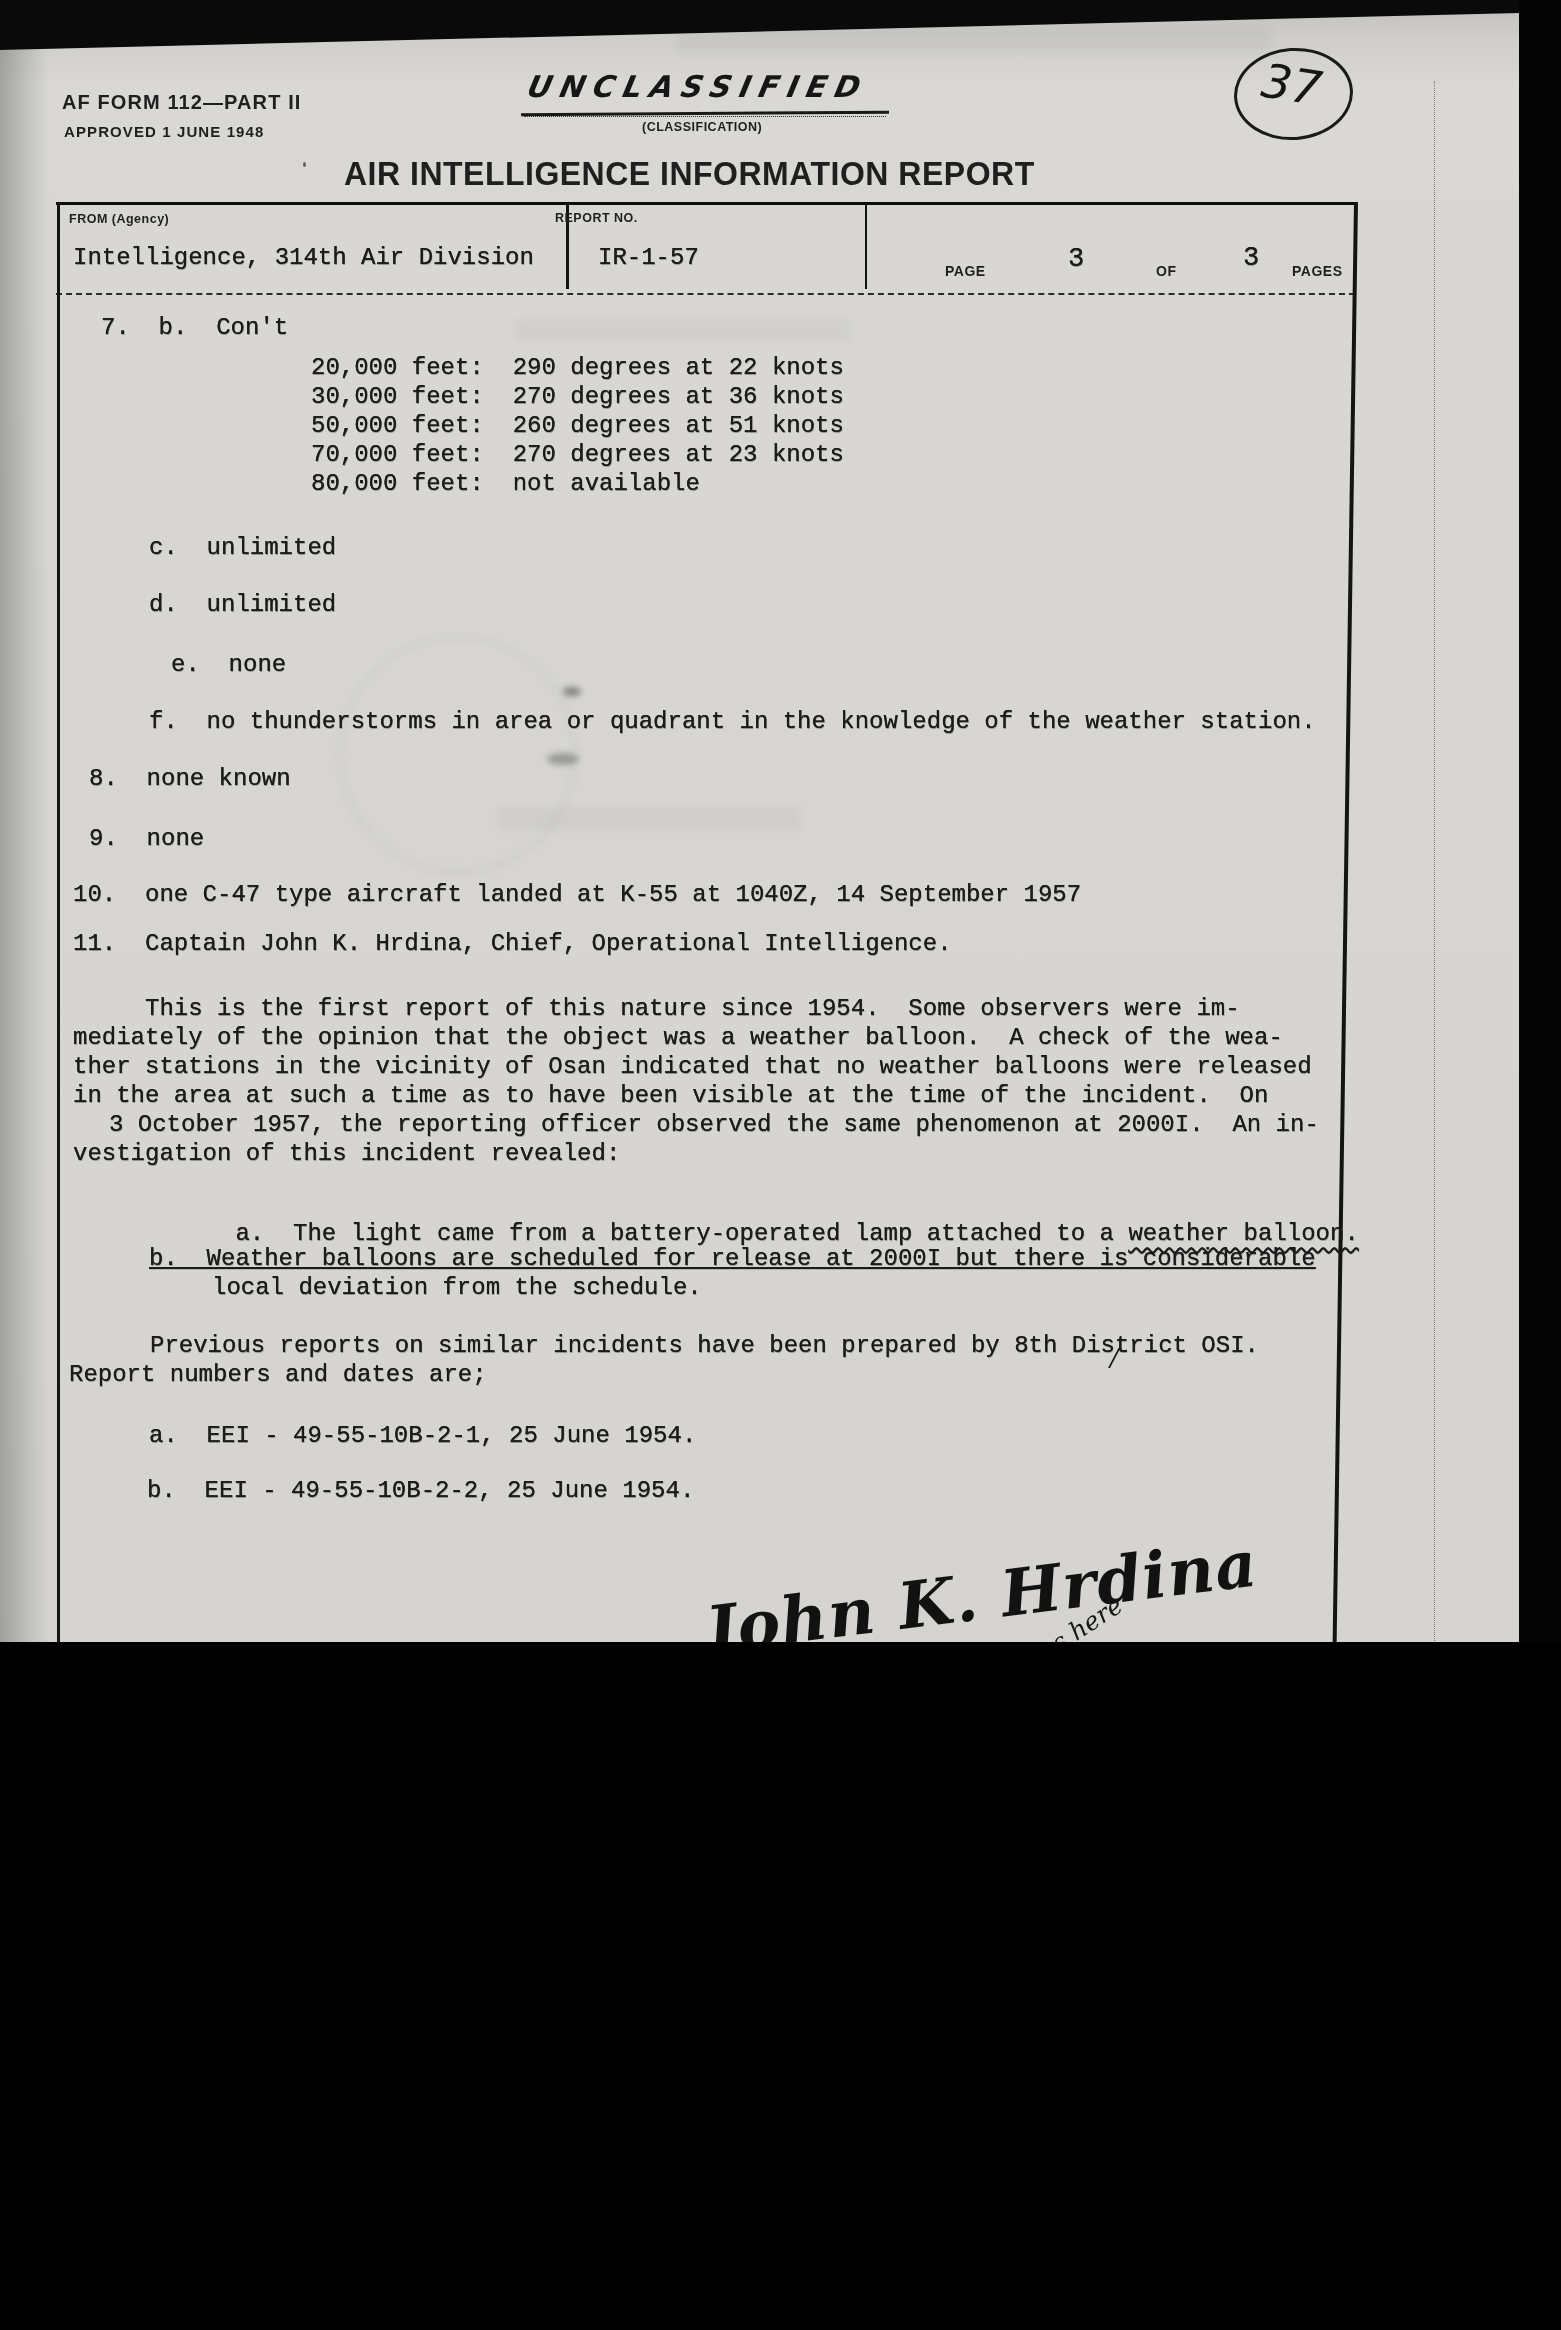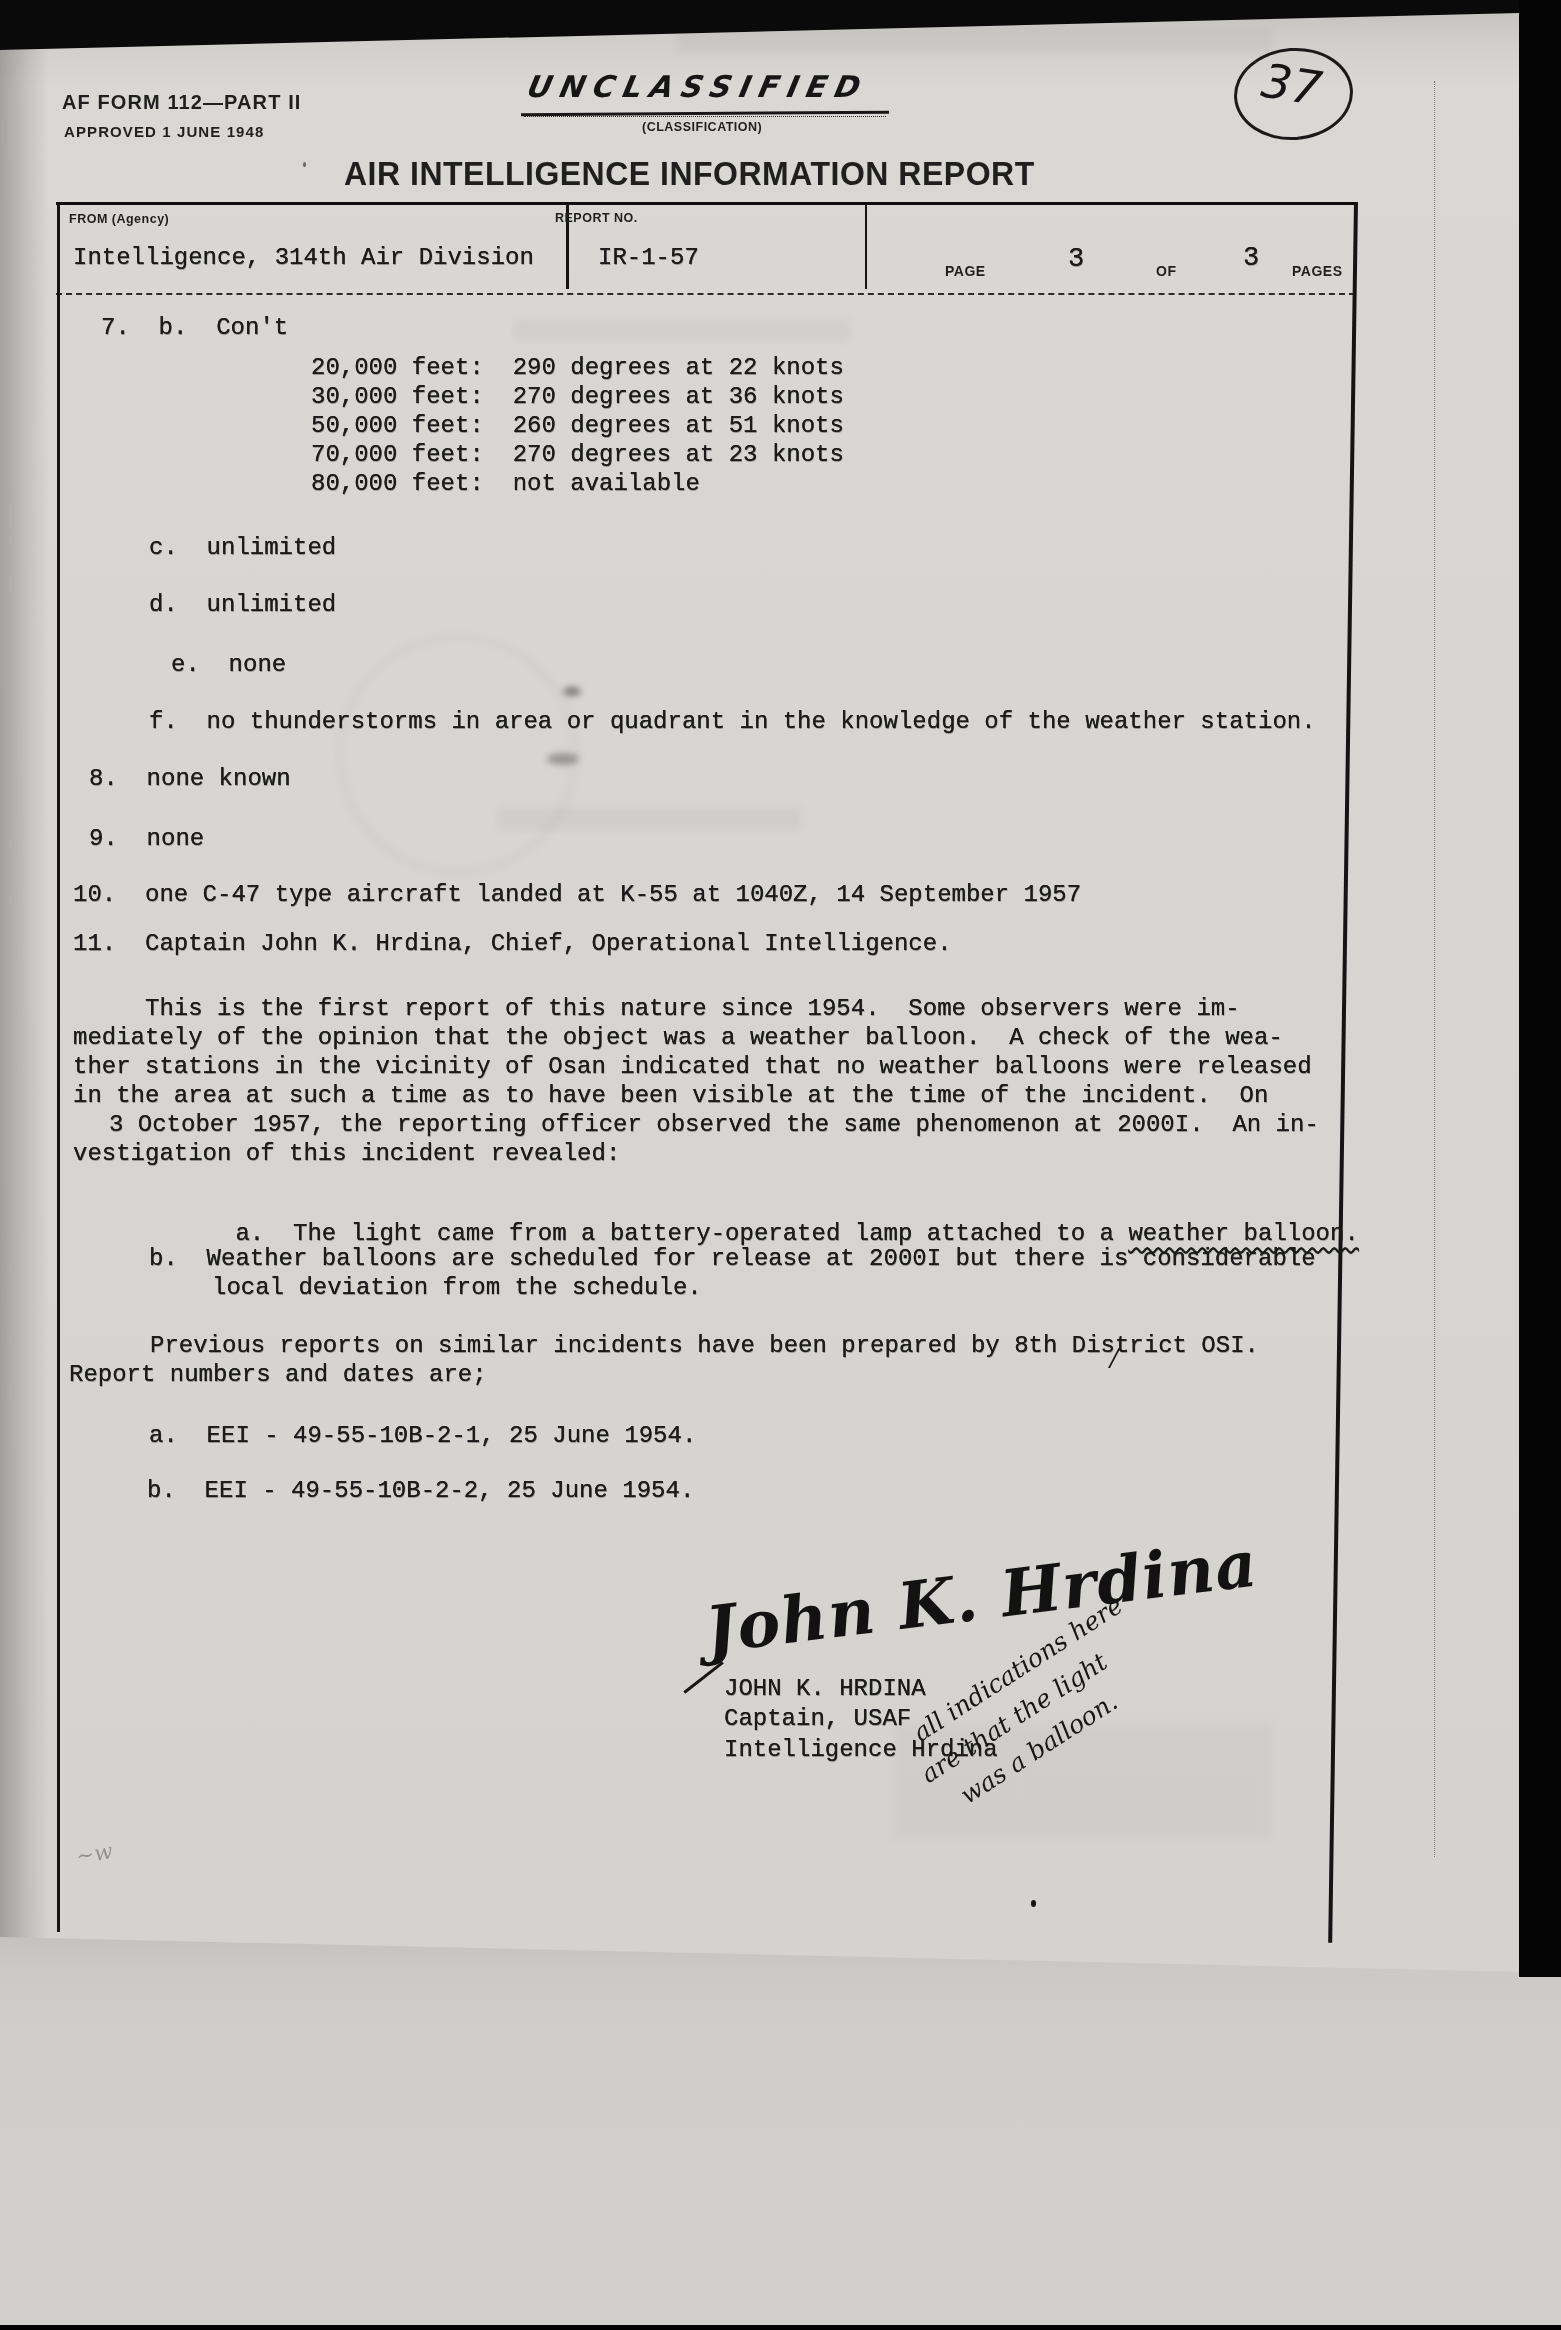--- a/index.html
+++ b/index.html
@@ -1,16 +1,16 @@
 <!DOCTYPE html>
 <html style="font-size:8.7px"><head>
 <meta charset="utf-8">
 <style>
   html,body{margin:0;padding:0;background:#000;}
-  #screen{position:relative;width:1561px;height:2325px;background:#0a0a0a;overflow:hidden;
+  #screen{position:relative;width:1561px;height:1642px;background:#0a0a0a;overflow:hidden;
           font-family:"Liberation Sans",sans-serif;}
   
   #under-sheet{position:absolute;left:0;top:1862px;width:1561px;height:468px;
     background:linear-gradient(180deg,#a9a8a4 0,#bdbcb8 49px,#cbcac6 108px,#cfcecb 173px,#d0cfcc 100%);}
   
   #paper{position:absolute;left:0;top:0;width:1561px;height:1982px;
     background:linear-gradient(180deg,#bfbeba 0,#cfcecb 38px,#d9d8d4 87px,#d8d7d3 227px,#d6d5d1 55%,#d4d3cf 100%);
     clip-path:polygon(0 50px,1520px 13px,1524px 1972px,0 1937px);}
   #paper-left-shade{position:absolute;left:0;top:0;width:49px;height:1982px;
     background:linear-gradient(90deg,rgba(40,40,38,.30),rgba(40,40,38,.10) 30px,transparent 49px);}
@@ -103,21 +103,21 @@
       <div class="mono" style="position:static;">mediately of the opinion that the object was a weather balloon.  A check of the wea-</div>
       <div class="mono" style="position:static;">ther stations in the vicinity of Osan indicated that no weather balloons were released</div>
       <div class="mono" style="position:static;">in the area at such a time as to have been visible at the time of the incident.  On</div>
       <div class="mono" style="position:static;margin-left:36px;">3 October 1957, the reporting officer observed the same phenomenon at 2000I.  An in-</div>
       <div class="mono" style="position:static;">vestigation of this incident revealed:</div>
     </div>
 
     <div class="mono" style="left:149px;top:1190px;">
       <span>a.  The light came from a battery-operated lamp attached to a </span><span class="wavy">weather balloon.</span>
     </div>
-    <div class="mono" style="left:149px;top:1244px;">b.  Weather balloons are scheduled for release at 2000I but there is considerable</div>
+    <div class="mono" style="left:149px;top:1244px;text-decoration:underline;">b.  Weather balloons are scheduled for release at 2000I but there is considerable</div>
     <div class="mono" style="left:212px;top:1273px;">local deviation from the schedule.</div>
 
     <div class="mono" style="left:150px;top:1331px;">Previous reports on similar incidents have been prepared by 8th District OSI.</div>
     <div class="mono" style="left:69px;top:1360px;">Report numbers and dates are;</div>
     <div class="hand" style="left:1110px;top:1343px;font-size:25px;">/</div>
 
     <div class="mono" style="left:149px;top:1421px;">a.  EEI - 49-55-10B-2-1, 25 June 1954.</div>
     <div class="mono" style="left:147px;top:1476px;">b.  EEI - 49-55-10B-2-2, 25 June 1954.</div>
 
     <div class="hand" style="left:704px;top:1559px;font-size:64px;font-weight:700;transform:rotate(-7deg);letter-spacing:1.1px;color:#121212;">John K. Hrdina</div>

